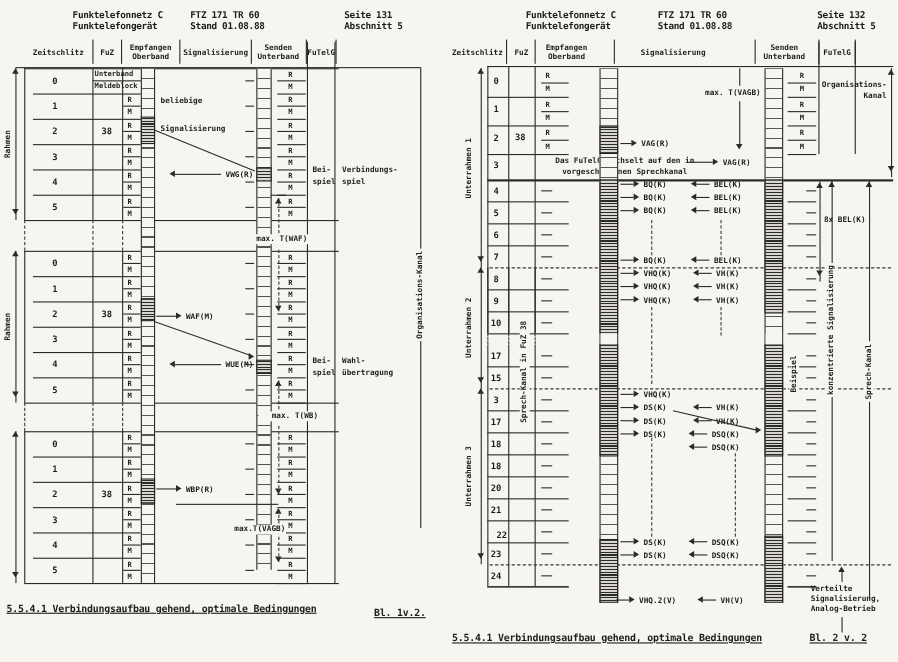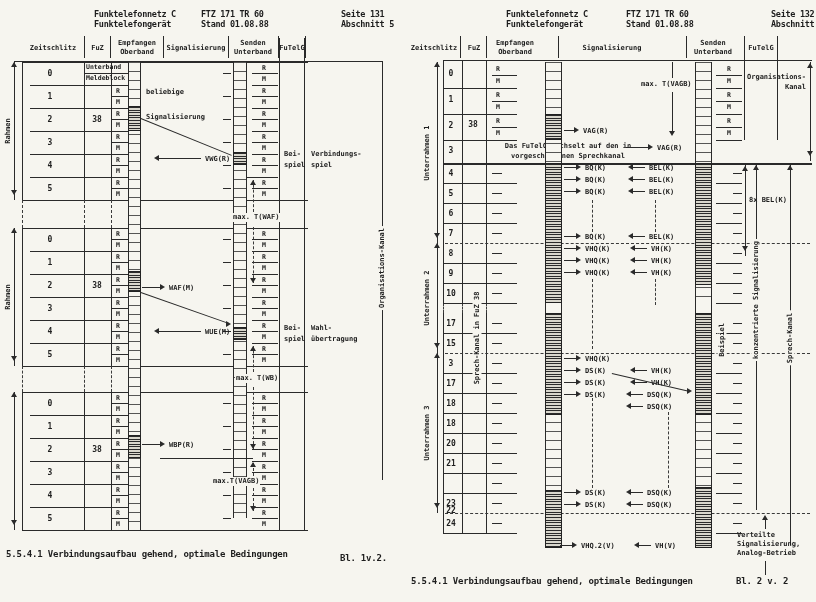--- a/index.html
+++ b/index.html
@@ -1,21 +1,21 @@
 <!DOCTYPE html>
 <html><head>
 <meta charset="utf-8">
 <style>
   html,body{margin:0;padding:0;}
   .sheet{position:relative;width:816px;height:602px;overflow:hidden;
          font-family:"DejaVu Sans Mono",monospace;}
   .t{position:absolute;font:bold 7px/9px "DejaVu Sans Mono",monospace;
      color:#1d1d1d;white-space:pre;}
-  .hdr{font-size:8.5px;line-height:10px;letter-spacing:-0.3px;margin-left:28px;}
-  .cap{font-size:9px;letter-spacing:-0.2px;}
+  .hdr{font-size:8.5px;line-height:10px;letter-spacing:-0.3px;}
+  .cap{font-size:9px;letter-spacing:-0.2px;text-decoration:underline;}
   .ln{position:absolute;background:#2a2a2a;}
   .dh{position:absolute;height:0;border-top:1px dashed #3a3a3a;}
   .dv{position:absolute;width:0;border-left:1px dashed #3a3a3a;}
   .strip{position:absolute;box-sizing:border-box;
          border-left:1px solid #2a2a2a;border-right:1px solid #2a2a2a;
          background-image:repeating-linear-gradient(180deg,
            rgba(45,45,45,.8) 0,rgba(45,45,45,.8) 1px,transparent 1px,transparent 9px);}
   .hatch{position:absolute;box-sizing:border-box;border:1px solid #222;
          background-image:repeating-linear-gradient(180deg,
            #2b2b2b 0,#2b2b2b 1px,#d9d7cd 1px,#d9d7cd 2.6px);}
@@ -305,21 +305,21 @@
     <div class="ln" style="left: 159px; top: 331px; width: 42px; height: 1px;"></div>
     <div class="t" style="left: 205px; top: 328px;">WUE(M)</div>
     <div class="t" style="left: 284px; top: 324px;">Bei-</div>
     <div class="t" style="left: 284px; top: 335px;">spiel</div>
     <div class="t" style="left: 311px; top: 324px;">Wahl-</div>
     <div class="t" style="left: 311px; top: 335px;">übertragung</div>
     <div class="dv" style="left: 253px; top: 346px; height: 26px;"></div>
     <div class="dv" style="left: 253px; top: 387px; height: 62px;"></div>
     <div class="ah" style="border-bottom: 5px solid rgb(42, 42, 42); border-left: 3px solid transparent; border-right: 3px solid transparent; left: 250px; top: 346px;"></div>
     <div class="ah" style="border-top: 5px solid rgb(42, 42, 42); border-left: 3px solid transparent; border-right: 3px solid transparent; left: 250px; top: 444px;"></div>
-    <div class="t" style="left: 235px; top: 374px; background: rgb(246, 245, 239); padding: 0px 1px;">max. T(WB)</div>
+    <div class="t" style="left: 235px; top: 374px; background: rgb(246, 245, 239); padding: 0px 12px;">max. T(WB)</div>
     <div class="ln" style="left: 142px; top: 444px; width: 18px; height: 1px;"></div>
     <div class="ah" style="border-left: 5px solid rgb(42, 42, 42); border-top: 3px solid transparent; border-bottom: 3px solid transparent; left: 160px; top: 441px;"></div>
     <div class="t" style="left: 169px; top: 441px;">WBP(R)</div>
     <div class="ln" style="left: 160px; top: 458px; width: 93px; height: 1px;"></div>
     <div class="dv" style="left: 253px; top: 463px; height: 48px;"></div>
     <div class="ah" style="border-bottom: 5px solid rgb(42, 42, 42); border-left: 3px solid transparent; border-right: 3px solid transparent; left: 250px; top: 462px;"></div>
     <div class="ah" style="border-top: 5px solid rgb(42, 42, 42); border-left: 3px solid transparent; border-right: 3px solid transparent; left: 250px; top: 506px;"></div>
     <div class="t" style="left: 212px; top: 477px; background: rgb(246, 245, 239); padding: 0px 1px;">max.T(VAGB)</div>
     <div class="ln" style="left: 14px; top: 62px; width: 1px; height: 138px;"></div>
     <div class="ah" style="border-bottom: 5px solid rgb(42, 42, 42); border-left: 3px solid transparent; border-right: 3px solid transparent; left: 11px; top: 62px;"></div>
@@ -461,21 +461,21 @@
     <div class="t" style="left: 441px; top: 439px; width: 20px; text-align: center; font-size: 8px; line-height: 10px;">20</div>
     <div class="ln" style="left: 443px; top: 453px; width: 74px; height: 1px;"></div>
     <div class="ln" style="left: 492px; top: 443px; width: 10px; height: 1px;"></div>
     <div class="ln" style="left: 716px; top: 453px; width: 26px; height: 1px;"></div>
     <div class="ln" style="left: 733px; top: 443px; width: 9px; height: 1px;"></div>
     <div class="t" style="left: 441px; top: 459px; width: 20px; text-align: center; font-size: 8px; line-height: 10px;">21</div>
     <div class="ln" style="left: 443px; top: 473px; width: 74px; height: 1px;"></div>
     <div class="ln" style="left: 492px; top: 463px; width: 10px; height: 1px;"></div>
     <div class="ln" style="left: 716px; top: 473px; width: 26px; height: 1px;"></div>
     <div class="ln" style="left: 733px; top: 463px; width: 9px; height: 1px;"></div>
-    <div class="t" style="left: 441px; top: 506px; width: 20px; text-align: center; font-size: 8px; line-height: 10px;">22</div>
+    <div class="t" style="left: 441px; top: 482px; width: 20px; text-align: right; font-size: 8px; line-height: 10px;">22</div>
     <div class="ln" style="left: 443px; top: 493px; width: 74px; height: 1px;"></div>
     <div class="ln" style="left: 492px; top: 483px; width: 10px; height: 1px;"></div>
     <div class="ln" style="left: 716px; top: 493px; width: 26px; height: 1px;"></div>
     <div class="ln" style="left: 733px; top: 483px; width: 9px; height: 1px;"></div>
     <div class="t" style="left: 441px; top: 499px; width: 20px; text-align: center; font-size: 8px; line-height: 10px;">23</div>
     <div class="ln" style="left: 492px; top: 503px; width: 10px; height: 1px;"></div>
     <div class="ln" style="left: 733px; top: 503px; width: 9px; height: 1px;"></div>
     <div class="t" style="left: 441px; top: 519px; width: 20px; text-align: center; font-size: 8px; line-height: 10px;">24</div>
     <div class="ln" style="left: 443px; top: 533px; width: 74px; height: 1px;"></div>
     <div class="ln" style="left: 492px; top: 523px; width: 10px; height: 1px;"></div>

